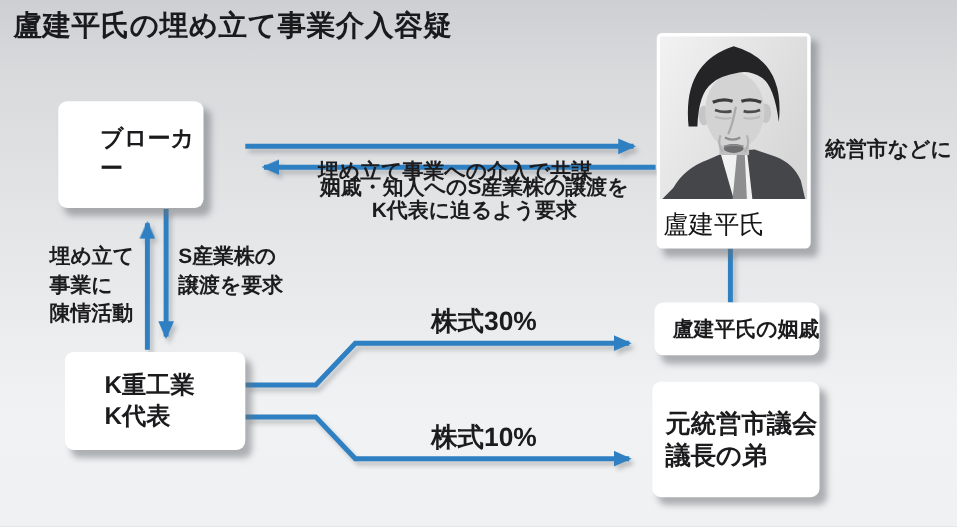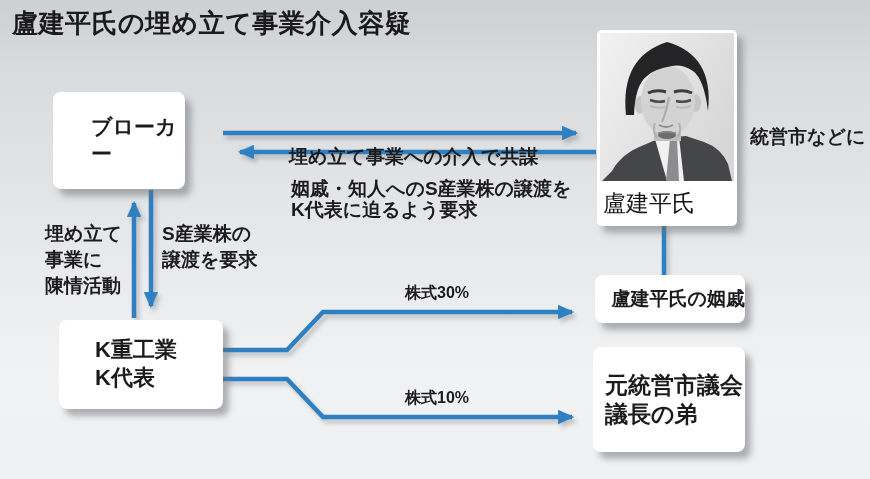--- a/index.html
+++ b/index.html
@@ -40,21 +40,21 @@
   #photo-card .caption {
     font-size:23px; font-weight:400; padding:3px 0 0 3px; color:#151517;
   }
   .label {
     position:absolute; font-weight:700; font-size:19px; line-height:21px;
     color:#1c1c1e; white-space:nowrap;
   }
   .label span { display:block; }
   #label-support, #label-share-demand { line-height:26px; }
   #label-petition { line-height:26px; font-size:19px; }
-  #label-stock30, #label-stock10 { width:90px; text-align:center; font-size:16px; }
+  #label-stock30, #label-stock10 { width:90px; text-align:center; font-size:24px; }
   #arrow-layer { position:absolute; left:0; top:0; }
   #arrow-layer path, #arrow-layer line {
     filter:drop-shadow(3px 4px 2px rgba(120,125,130,0.40));
   }
 </style>
 </head>
 <body>
 
 <div id="canvas">
 
@@ -139,21 +139,21 @@
       <path d="M79,90 Q82,98 77,105" stroke="#b2b2b2" stroke-width="2" fill="none"></path>
 
       <ellipse cx="67" cy="102" rx="9" ry="4" fill="#6d6d6f"></ellipse>
       <path d="M58,100 Q67,98 76,100" stroke="#8a8a8a" stroke-width="1.5" fill="none"></path>
     </svg>
     <div class="caption">盧建平氏</div>
   </div>
 
   <div class="label" id="label-conspiracy" style="left:289px; top:103px;margin-top:43px;">埋め立て事業への介入で共謀</div>
 
-  <div class="label" id="label-demand" style="left:291px; top:178px;">
+  <div class="label" id="label-demand" style="left:291px; top:160px;text-align:center;">
     <span>姻戚・知人へのS産業株の譲渡を</span>
     <span>K代表に迫るよう要求</span>
   </div>
 
   <div class="label" id="label-support" style="left:45px; top:221px;">
     <span>埋め立て</span>
     <span>事業に</span>
     <span>陳情活動</span>
   </div>
 

